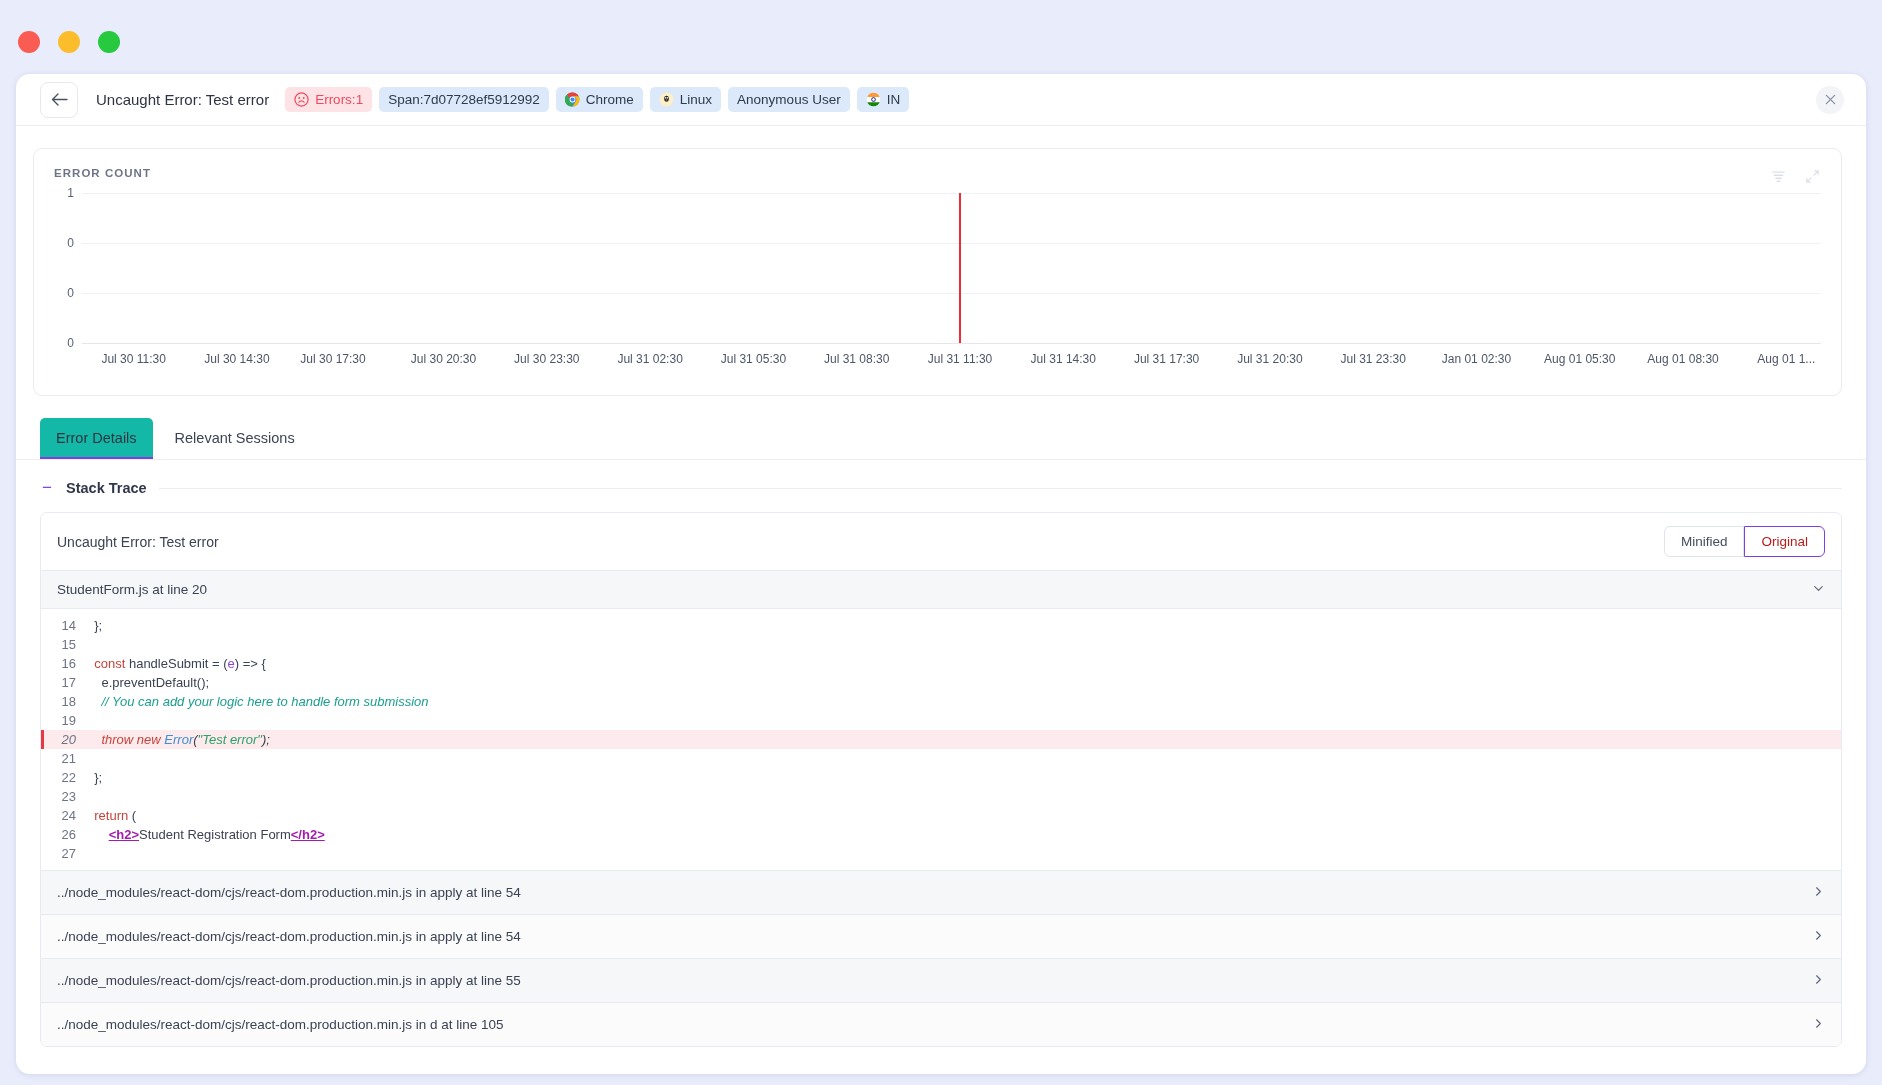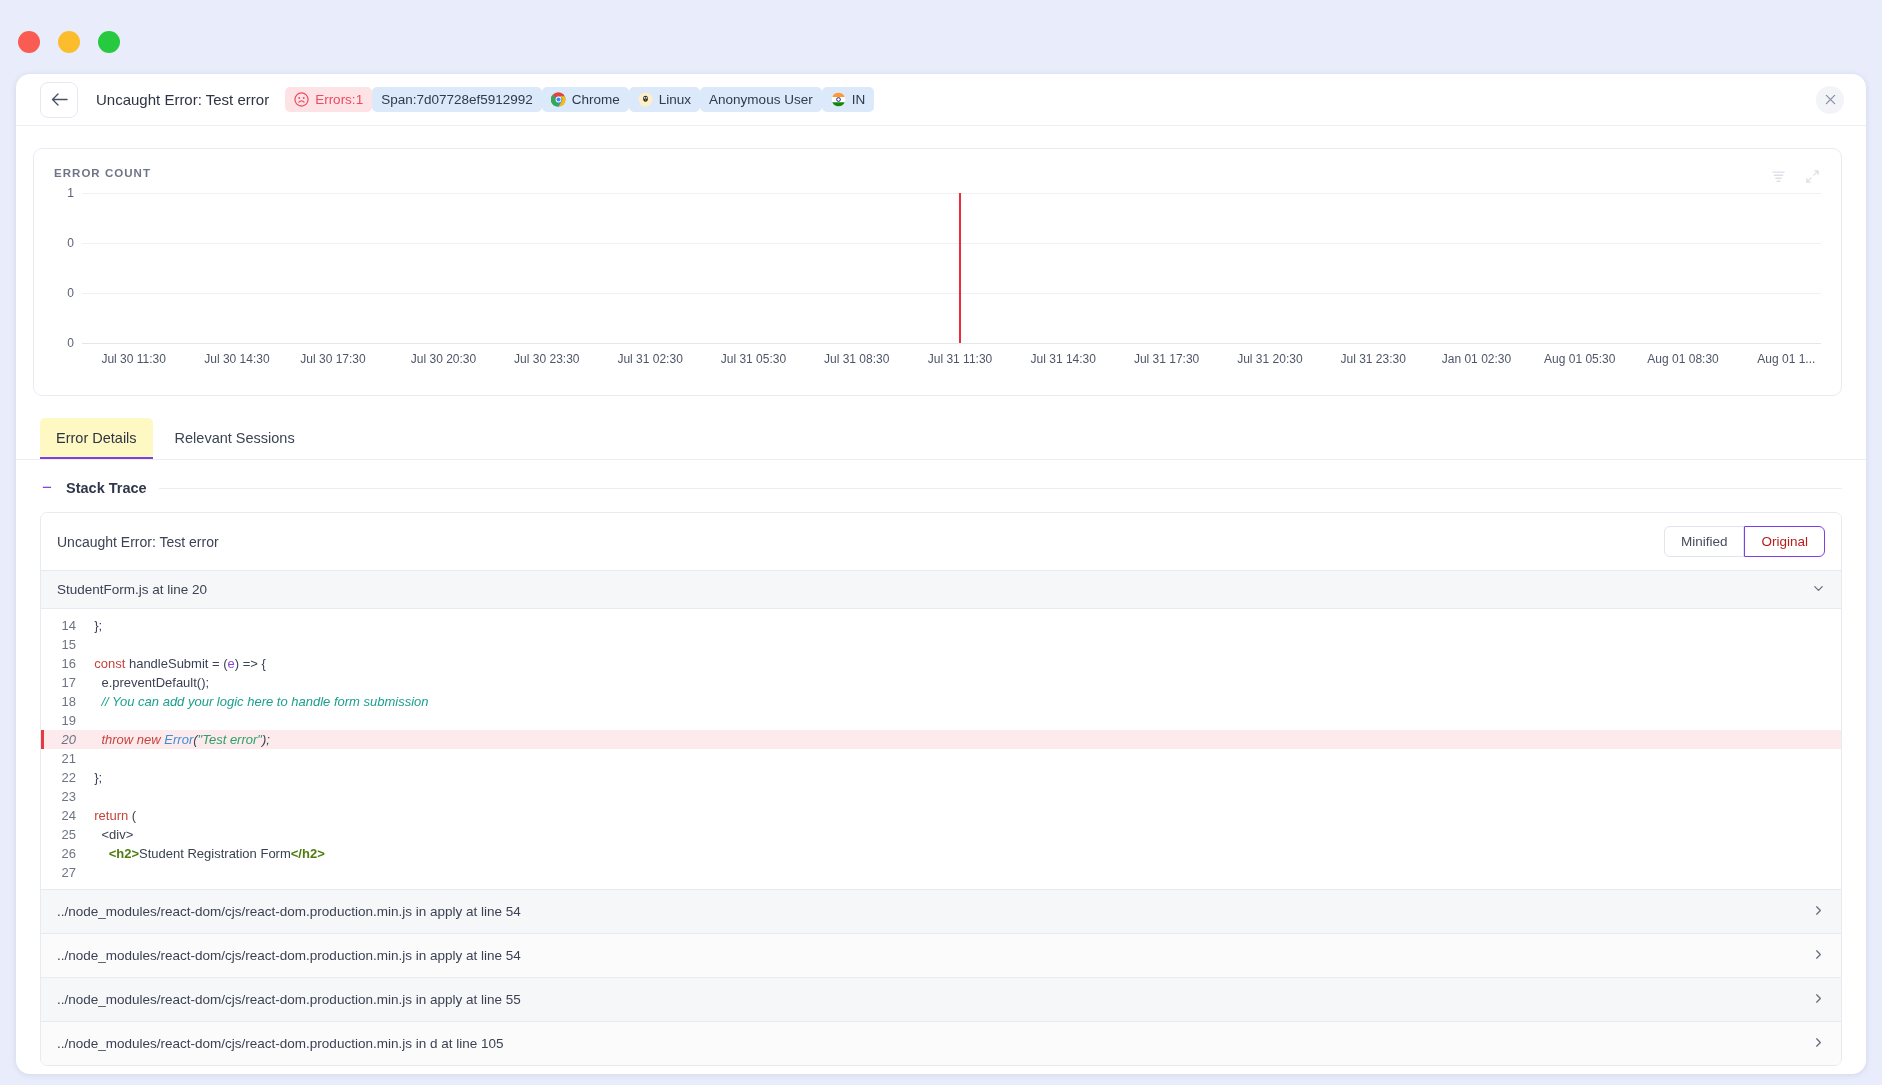--- a/index.html
+++ b/index.html
@@ -45,21 +45,21 @@
     background: #fff;
     display: flex; align-items: center; justify-content: center;
     color: #444b5e; font-size: 19px; line-height: 1;
     cursor: pointer; flex: 0 0 auto;
   }
   .err-title {
     margin-left: 18px;
     font-size: 15px; color: #2e3444;
     white-space: nowrap;
   }
-  .badges { display: flex; align-items: center; margin-left: 16px; }
+  .badges { display: flex; align-items: center; gap: 7px; margin-left: 16px; }
   .badge {
     display: flex; align-items: center; gap: 6px;
     height: 25px; padding: 0 9px;
     border-radius: 5px;
     font-size: 13.5px; white-space: nowrap;
     background: #dbe9fb; color: #2f3a4d;
     cursor: pointer;
   }
   .badge.error { background: #fde3e6; color: #f0495e; font-weight: 500; }
   .badge .ic { display: flex; align-items: center; }
@@ -133,21 +133,21 @@
   }
   .tab {
     padding: 12px 16px 11px 16px;
     font-size: 14.5px; color: #3c4354;
     cursor: pointer;
     border-bottom: 2px solid transparent;
     border-radius: 5px 5px 0 0;
   }
   .tab.active {
     color: #2f3444;
-    background: #fef9c3;
+    background: #14b8a6;
     border-bottom-color: #7b3fe4;
   }
 
   
   .section-head {
     display: flex; align-items: center; gap: 12px;
     padding: 20px 24px 0 24px;
   }
   .collapse-ic {
     width: 14px; height: 14px; color: #7b3fe4;
@@ -206,21 +206,21 @@
     color: #6e7485; user-select: none;
   }
   .cl .src { white-space: pre; color: #3b4253; }
   .cl.hl { background: #fdeaec; border-left: 3px solid #e53945; font-style: italic; }
   .cl.hl .ln { width: 43px; flex: 0 0 43px; }
   .k-kw   { color: #c7433b; }
   .k-str  { color: #2aa06a; }
   .k-com  { color: #1a9f8e; font-style: italic; }
   .k-var  { color: #8a44d6; }
   .k-cls  { color: #3b8fd4; }
-  .k-tag  { color: #4d7c0f; font-weight: bold; }
+  .k-tag  { color: #a21caf; font-weight: bold; text-decoration: underline; }
 
   .frame-row {
     display: flex; align-items: center; justify-content: space-between;
     padding: 14px 16px;
     font-size: 13.5px; color: #3b4253;
     border-top: 1px solid #e8eaf1;
     background: #f6f7f9;
     cursor: pointer;
   }
   .frame-row:nth-child(even) { background: #fbfbfc; }
@@ -444,24 +444,20 @@
         </div>
         <div class="cl">
           <div class="ln">23</div>
           <div class="src"><span></span></div>
         </div>
         <div class="cl">
           <div class="ln">24</div>
           <div class="src"><span>  </span><span class="k-kw">return</span><span> (</span></div>
         </div>
         <div class="cl">
-          <div class="ln">25</div>
-          <div class="src"><span>    &lt;div&gt;</span></div>
-        </div>
-        <div class="cl">
           <div class="ln">26</div>
           <div class="src"><span>      </span><span class="k-tag">&lt;h2&gt;</span><span>Student Registration Form</span><span class="k-tag">&lt;/h2&gt;</span></div>
         </div>
         <div class="cl">
           <div class="ln">27</div>
           <div class="src"><span></span></div>
         </div>
       </div>
 
     <div>

